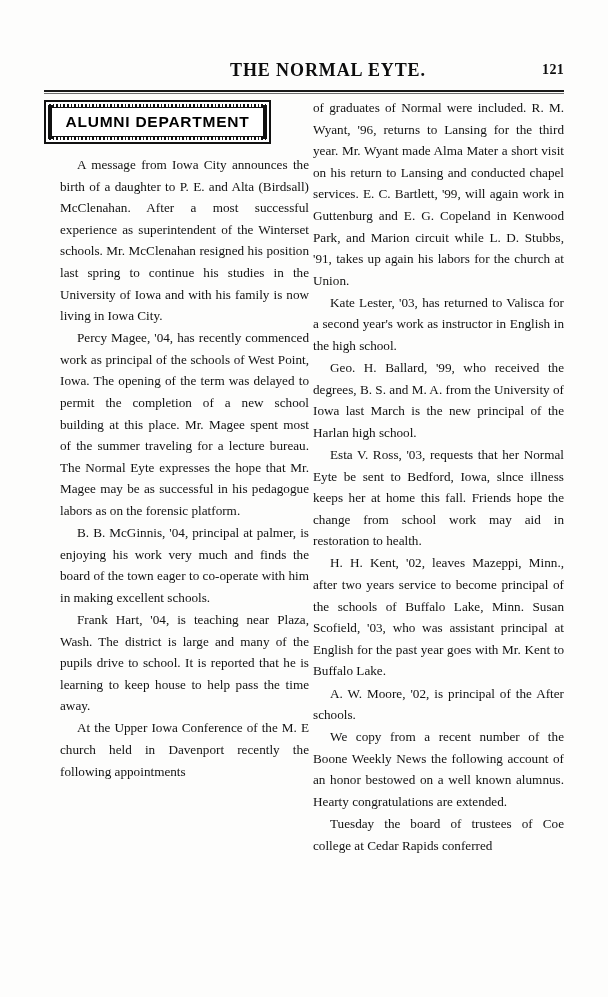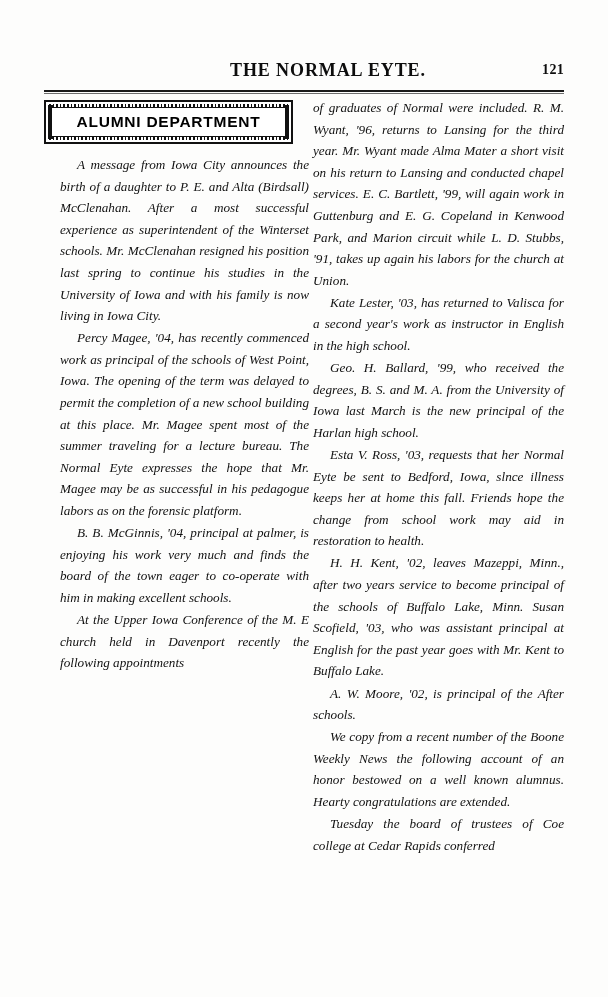--- a/index.html
+++ b/index.html
@@ -79,38 +79,37 @@
   .col {
     position: absolute;
     top: 97px;
     width: 249px;
     font-size: 13.2px;
     line-height: 21.6px;
     text-align: justify;
     text-justify: inter-word;
     -webkit-hyphens: none;
     hyphens: none;
-    font-style: italic;
   }
   .col-left  { left: 60px; }
   .col-right { left: 313px; top: 97px; width: 251px; }
 
   .para {
     margin: 0 0 0.5px 0;
     text-indent: 17px;
     text-align: justify;
   }
   .para.cont { text-indent: 0; }
 
   
   .dept-box {
     position: absolute;
     left: 44px;
     top: 100px;
-    width: 249px;
+    width: 227px;
     height: 44px;
     box-sizing: border-box;
     border: 2px solid #111111;
     background: #ffffff;
   }
   .dept-inner {
     position: absolute;
     left: 5px;
     top: 5px;
     right: 5px;
@@ -197,20 +196,21 @@
   <div class="head-rule">
     <div class="thick"></div>
     <div class="thin"></div>
   </div>
 
   <div class="col col-left">
     <span class="spacer-box"></span>
     <p class="para">A message from Iowa City announces the birth of a daughter to P. E. and Alta (Birdsall) McClenahan. After a most successful experience as superintendent of the Winterset schools. Mr. McClenahan resigned his position last spring to continue his studies in the University of Iowa and with his family is now living in Iowa City.</p>
     <p class="para">Percy Magee, '04, has recently commenced work as principal of the schools of West Point, Iowa. The opening of the term was delayed to permit the completion of a new school building at this place. Mr. Magee spent most of the summer traveling for a lecture bureau. The Normal Eyte expresses the hope that Mr. Magee may be as successful in his pedagogue labors as on the forensic platform.</p>
     <p class="para">B. B. McGinnis, '04, principal at palmer, is enjoying his work very much and finds the board of the town eager to co-operate with him in making excellent schools.</p>
+    <p class="para">Frank Hart, '04, is teaching near Plaza, Wash. The district is large and many of the pupils drive to school. It is reported that he is learning to keep house to help pass the time away.</p>
     <p class="para">At the Upper Iowa Conference of the M. E church held in Davenport recently the following appointments</p>
   </div>
 
   <div class="col col-right">
     <p class="para cont">of graduates of Normal were included. R. M. Wyant, '96, returns to Lansing for the third year. Mr. Wyant made Alma Mater a short visit on his return to Lansing and conducted chapel services. E. C. Bartlett, '99, will again work in Guttenburg and E. G. Copeland in Kenwood Park, and Marion circuit while L. D. Stubbs, '91, takes up again his labors for the church at Union.</p>
     <p class="para">Kate Lester, '03, has returned to Valisca for a second year's work as instructor in English in the high school.</p>
     <p class="para">Geo. H. Ballard, '99, who received the degrees, B. S. and M. A. from the University of Iowa last March is the new principal of the Harlan high school.</p>
     <p class="para">Esta V. Ross, '03, requests that her Normal Eyte be sent to Bedford, Iowa, slnce illness keeps her at home this fall. Friends hope the change from school work may aid in restoration to health.</p>
     <p class="para">H. H. Kent, '02, leaves Mazeppi, Minn., after two years service to become principal of the schools of Buffalo Lake, Minn. Susan Scofield, '03, who was assistant principal at English for the past year goes with Mr. Kent to Buffalo Lake.</p>
     <p class="para">A. W. Moore, '02, is principal of the After schools.</p>

